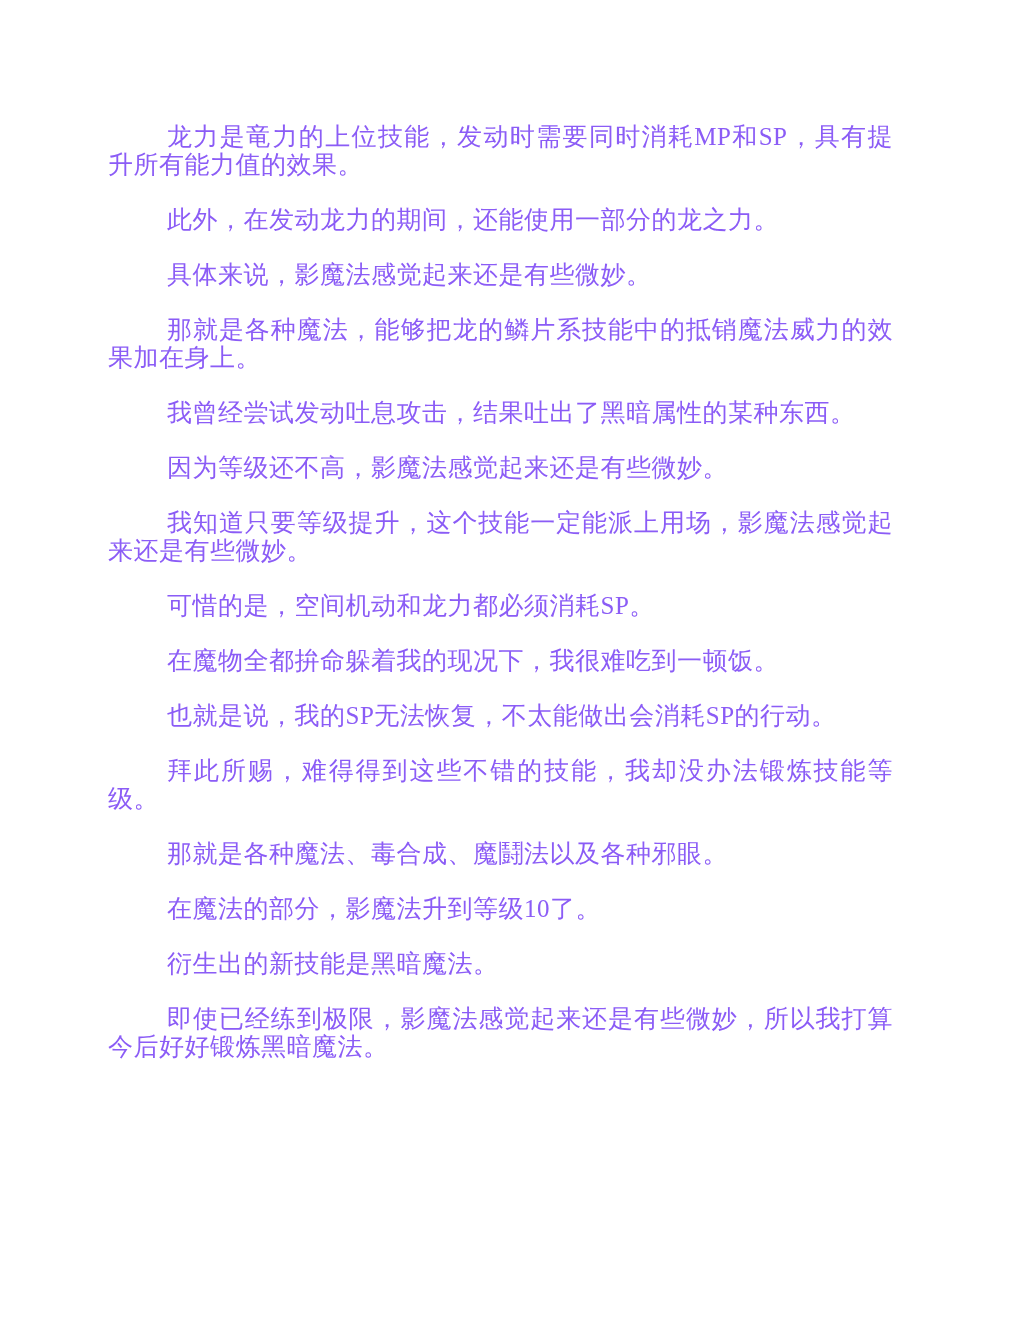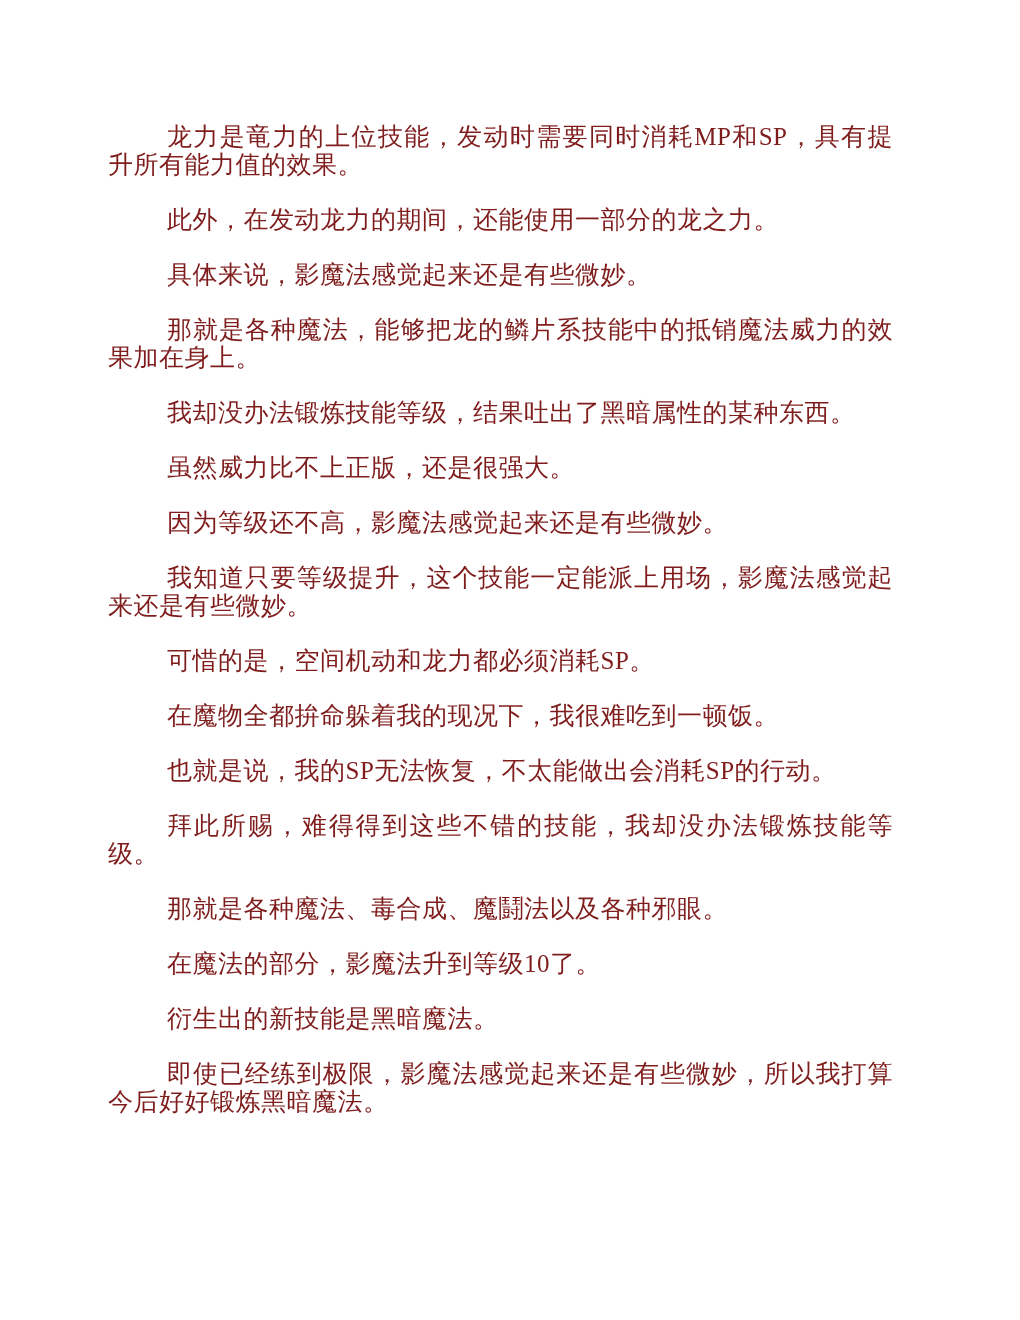--- a/index.html
+++ b/index.html
@@ -13,38 +13,37 @@
     height: 1320px;
     background: #ffffff;
     box-sizing: border-box;
     padding: 96px 127px 0 108px;
     overflow: hidden;
   }
   .para {
     font-family: "Liberation Serif", "DejaVu Serif", serif;
     font-size: 25px;
     line-height: 28px;
-    color: #7f1d1d;
+    color: #8b5cf6;
     margin: 27px 0;
     text-align: justify;
     text-justify: inter-ideograph;
     text-indent: 59px;
     letter-spacing: 0.5px;
   }
 </style>
 </head>
 <body>
 
 <div class="page">
   <p class="para">龙力是竜力的上位技能，发动时需要同时消耗MP和SP，具有提升所有能力值的效果。</p>
   <p class="para">此外，在发动龙力的期间，还能使用一部分的龙之力。</p>
   <p class="para">具体来说，影魔法感觉起来还是有些微妙。</p>
   <p class="para">那就是各种魔法，能够把龙的鳞片系技能中的抵销魔法威力的效果加在身上。</p>
-  <p class="para">我却没办法锻炼技能等级，结果吐出了黑暗属性的某种东西。</p>
-  <p class="para">虽然威力比不上正版，还是很强大。</p>
+  <p class="para">我曾经尝试发动吐息攻击，结果吐出了黑暗属性的某种东西。</p>
   <p class="para">因为等级还不高，影魔法感觉起来还是有些微妙。</p>
   <p class="para">我知道只要等级提升，这个技能一定能派上用场，影魔法感觉起来还是有些微妙。</p>
   <p class="para">可惜的是，空间机动和龙力都必须消耗SP。</p>
   <p class="para">在魔物全都拚命躲着我的现况下，我很难吃到一顿饭。</p>
   <p class="para">也就是说，我的SP无法恢复，不太能做出会消耗SP的行动。</p>
   <p class="para">拜此所赐，难得得到这些不错的技能，我却没办法锻炼技能等级。</p>
   <p class="para">那就是各种魔法、毒合成、魔鬪法以及各种邪眼。</p>
   <p class="para">在魔法的部分，影魔法升到等级10了。</p>
   <p class="para">衍生出的新技能是黑暗魔法。</p>
   <p class="para">即使已经练到极限，影魔法感觉起来还是有些微妙，所以我打算今后好好锻炼黑暗魔法。</p>

